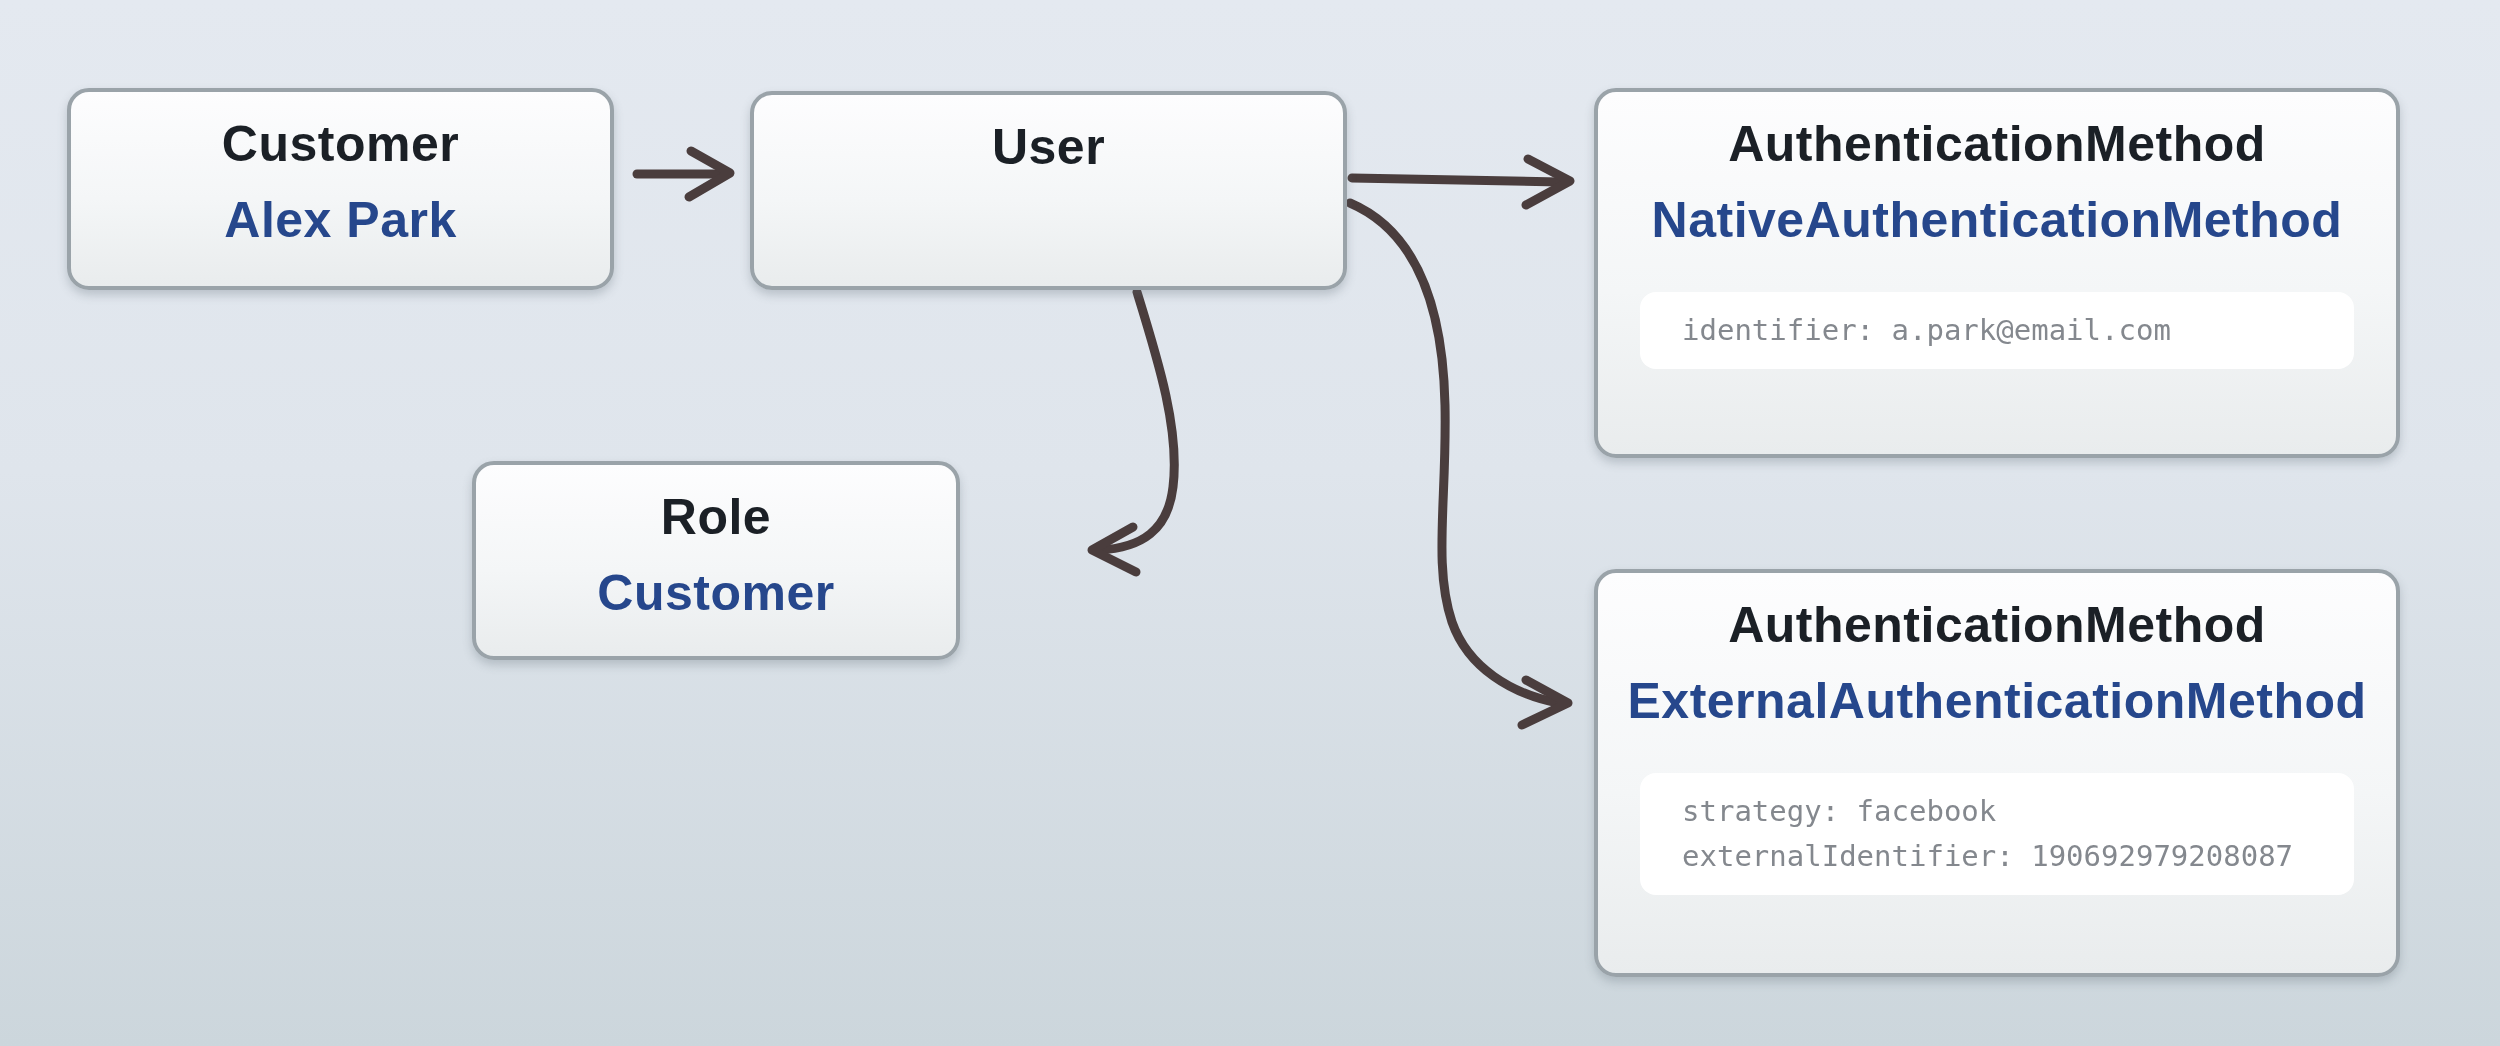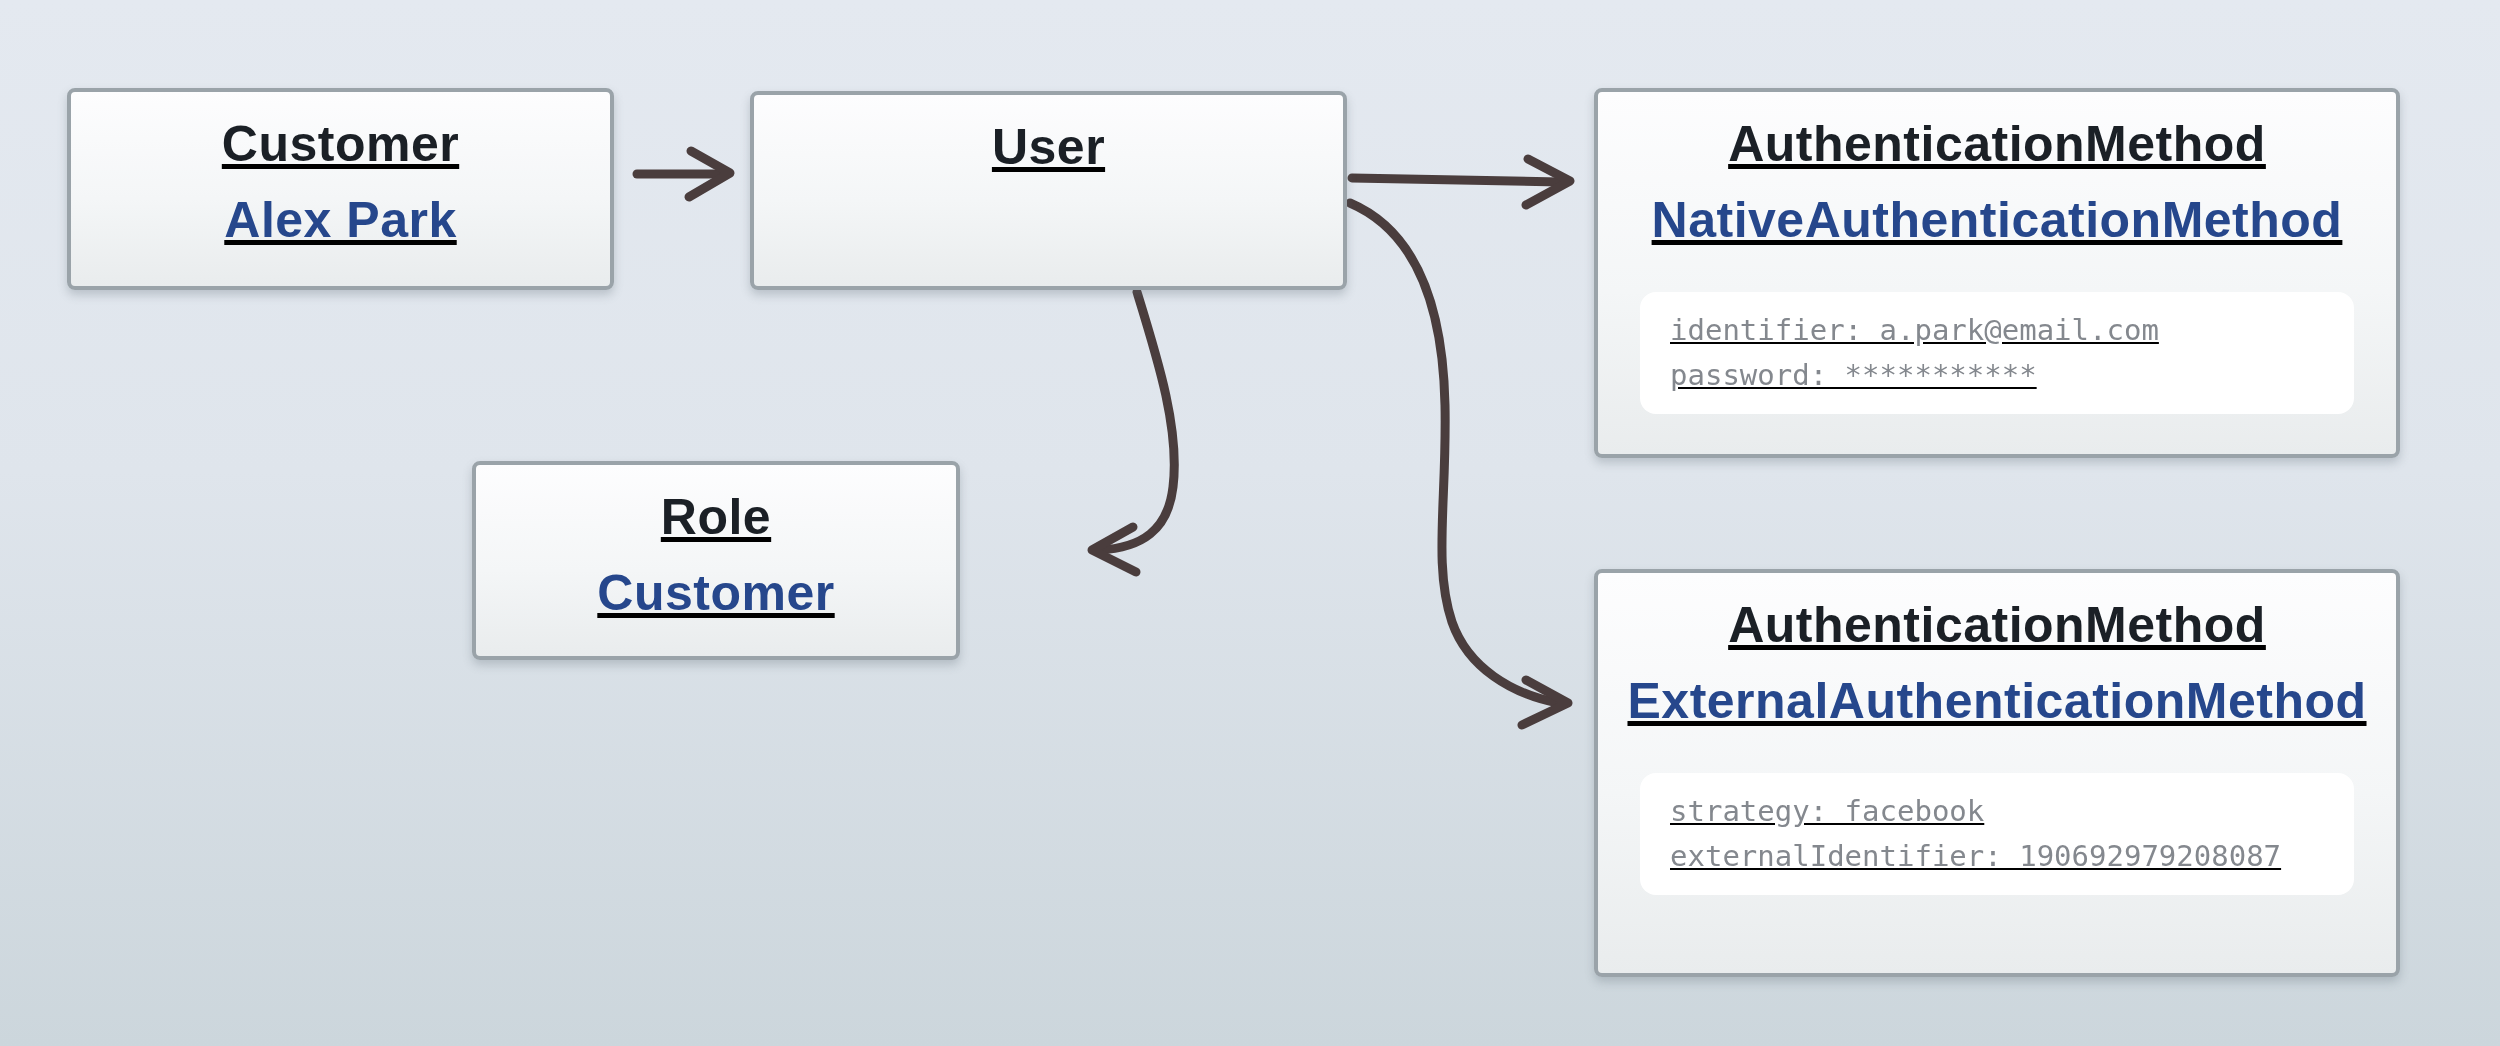--- a/index.html
+++ b/index.html
@@ -24,25 +24,24 @@
     stroke-width: 9;
     fill: none;
     stroke-linecap: round;
     stroke-linejoin: round;
   }
 
   .node {
     position: absolute;
     box-sizing: border-box;
     border: 4px solid #9aa3a9;
-    border-radius: 8px;
+    border-radius: 22px;
     background: linear-gradient(180deg, #fdfdfe 0%, #f4f6f7 55%, #e9eced 100%);
     box-shadow: 0 5px 10px rgba(96, 108, 118, 0.30);
     text-align: center;
-    text-decoration: underline;
   }
 
   .node-title {
     margin-top: 26px;
     font-size: 50px;
     line-height: 52px;
     font-weight: bold;
     color: #1b2026;
     letter-spacing: 0.5px;
   }
@@ -51,21 +50,21 @@
     margin-top: 24px;
     font-size: 50px;
     line-height: 52px;
     font-weight: bold;
     color: #26478c;
     letter-spacing: 0.5px;
   }
 
   .attr-panel {
     margin: 46px 42px 16px 42px;
-    padding: 16px 30px;
+    padding: 16px 42px;
     background: #ffffff;
     border-radius: 16px;
     text-align: left;
   }
 
   .attr-line {
     font-family: "DejaVu Sans Mono", monospace;
     font-size: 29px;
     line-height: 45px;
     color: #84888e;
@@ -119,21 +118,20 @@
   <div class="node node-role">
     <div class="node-title">Role</div>
     <div class="node-subtitle">Customer</div>
   </div>
 
   <div class="node node-native-auth">
     <div class="node-title">AuthenticationMethod</div>
     <div class="node-subtitle">NativeAuthenticationMethod</div>
     <div class="attr-panel">
       <div class="attr-line">identifier: a.park@email.com</div>
-      <div class="attr-line">password: ***********</div>
     </div>
   </div>
 
   <div class="node node-external-auth">
     <div class="node-title">AuthenticationMethod</div>
     <div class="node-subtitle">ExternalAuthenticationMethod</div>
     <div class="attr-panel">
       <div class="attr-line">strategy: facebook</div>
       <div class="attr-line">externalIdentifier: 190692979208087</div>
     </div>

